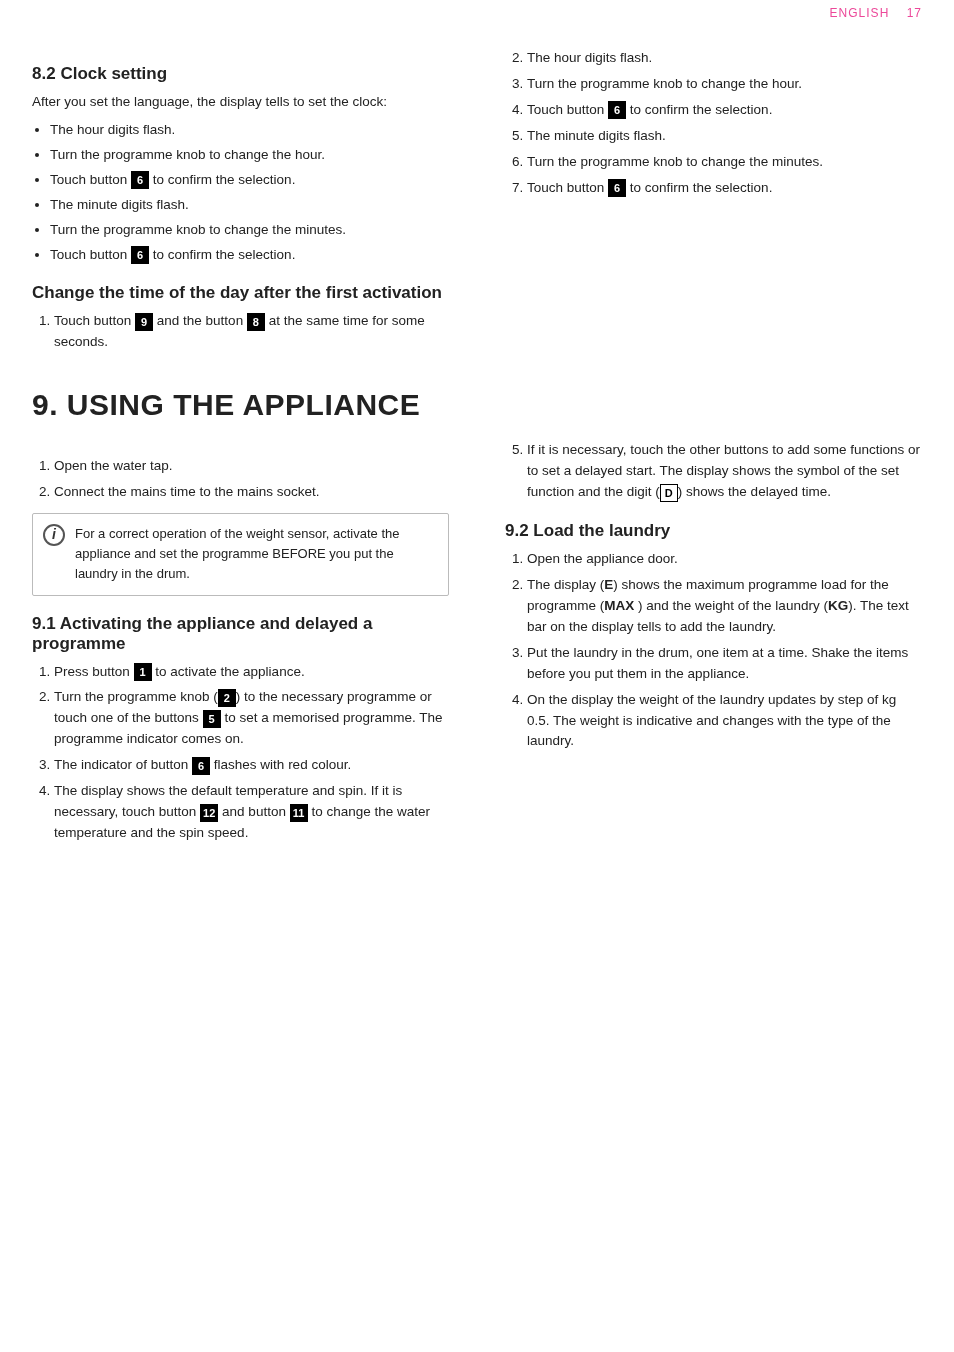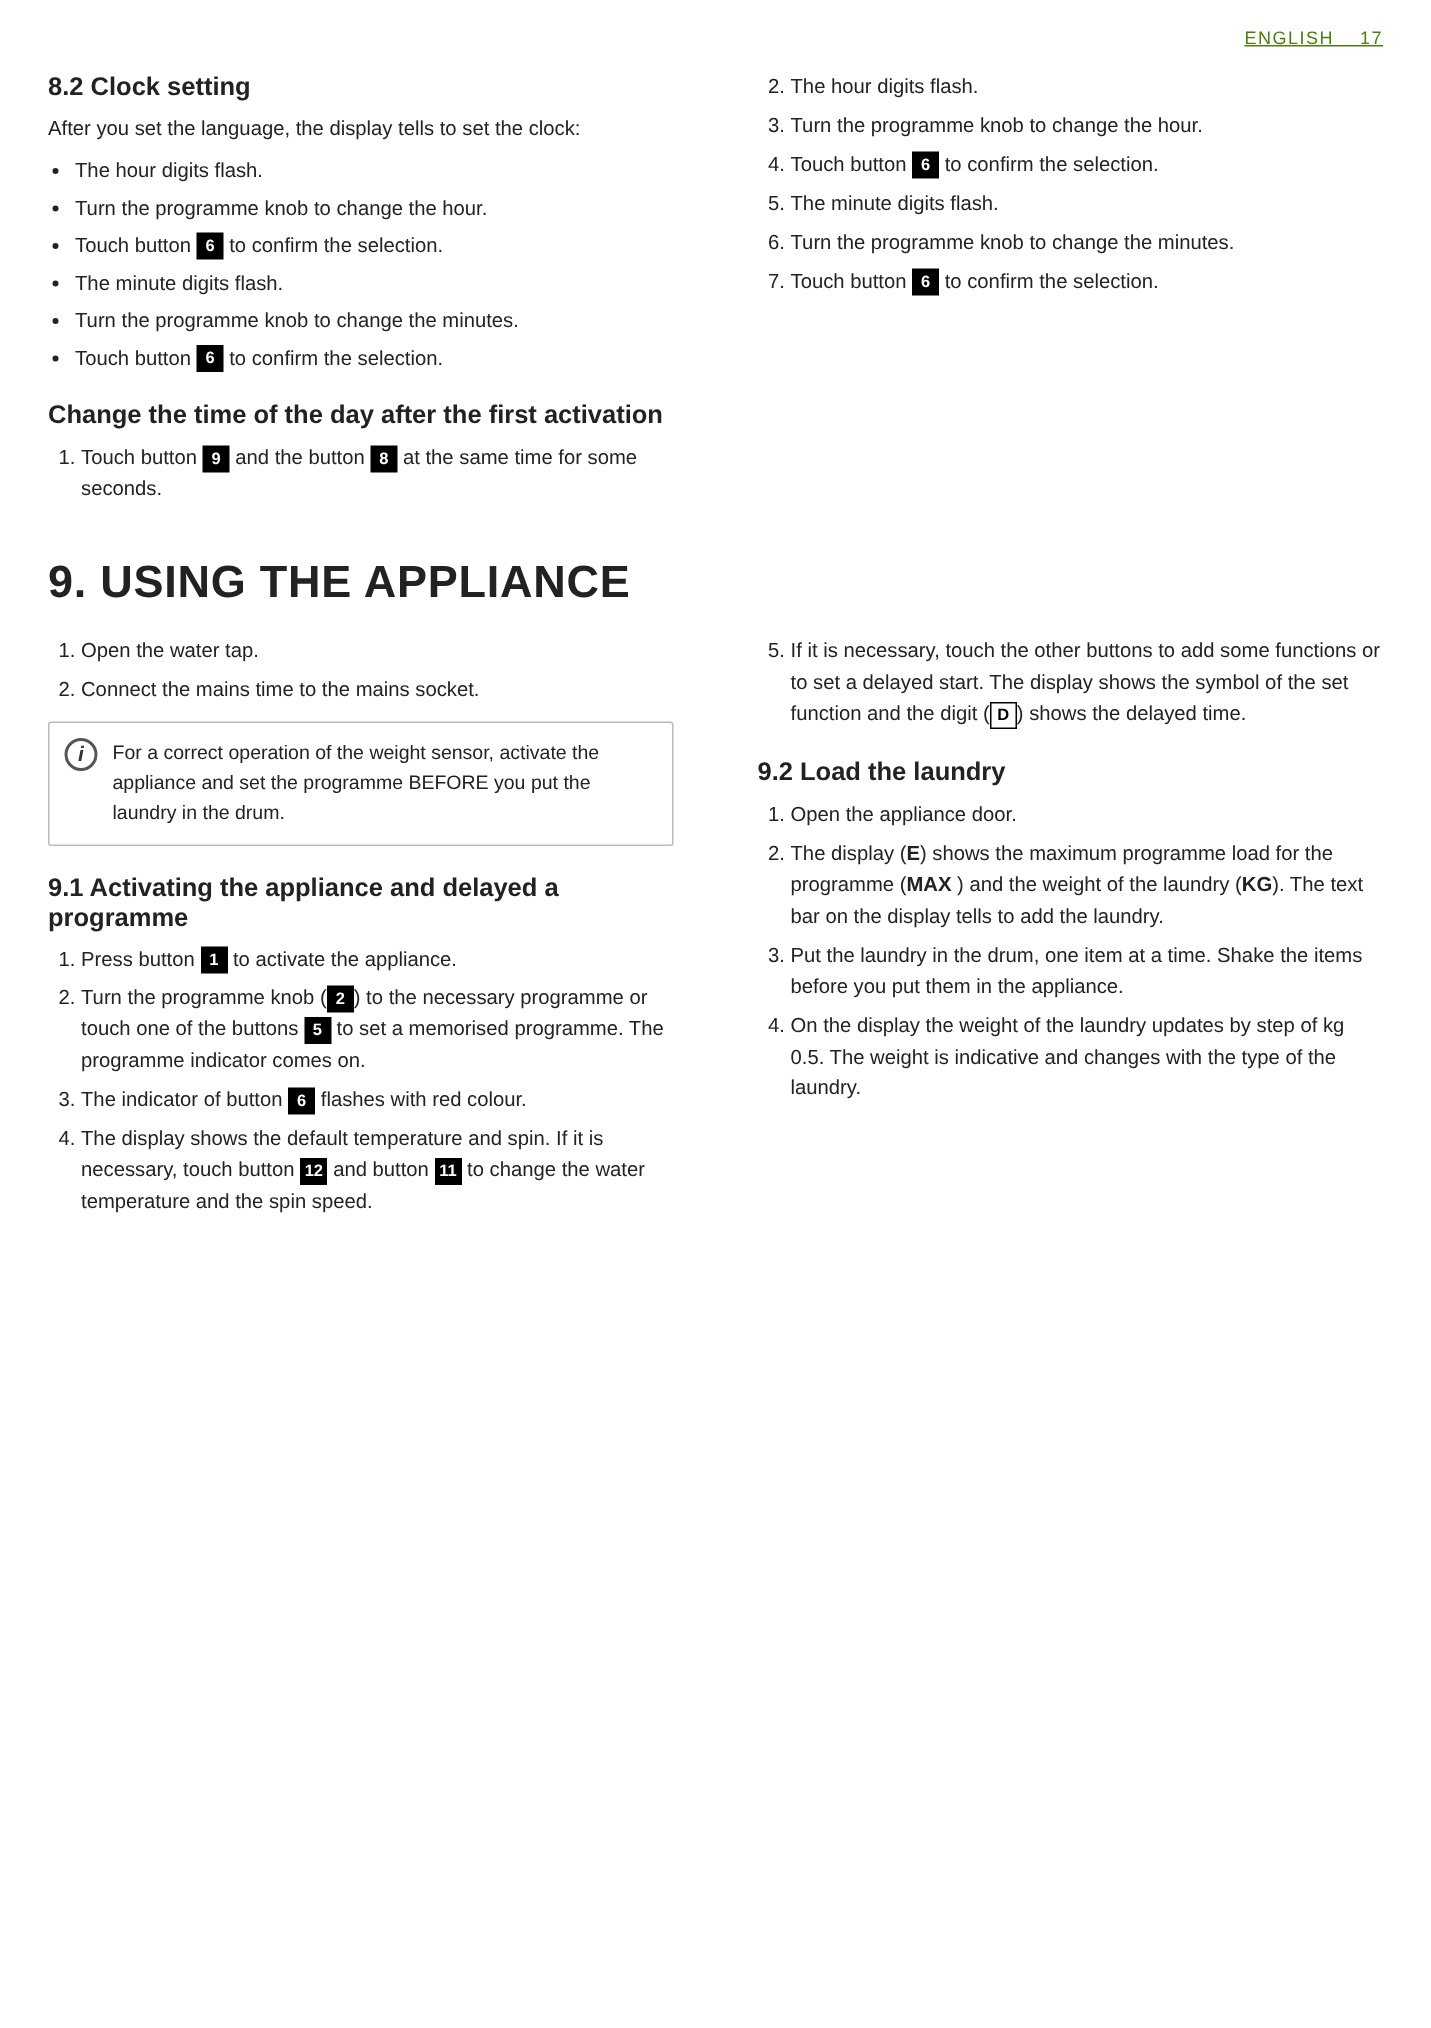--- a/index.html
+++ b/index.html
@@ -12,37 +12,37 @@
       min-height: 1352px;
       position: relative;
     }
     .page {
       width: 954px;
       min-height: 1352px;
       padding: 30px 0 30px 0;
     }
     .top-right {
       position: absolute;
-      top: 18px;
+      top: 6px;
       right: 32px;
       font-size: 12px;
-      color: #4d7c0f;
+      color: #ec4899;
       letter-spacing: 1px;
-      text-decoration: underline;
     }
     
     .section-82 {
       display: flex;
       gap: 0;
       padding: 0 32px;
       margin-top: 18px;
     }
     .col-left {
       flex: 1;
       padding-right: 28px;
+      margin-top: 16px;
     }
     .col-right {
       flex: 1;
       padding-left: 28px;
       border-left: none;
     }
     h2 {
       font-size: 17px;
       font-weight: bold;
       margin-bottom: 8px;

